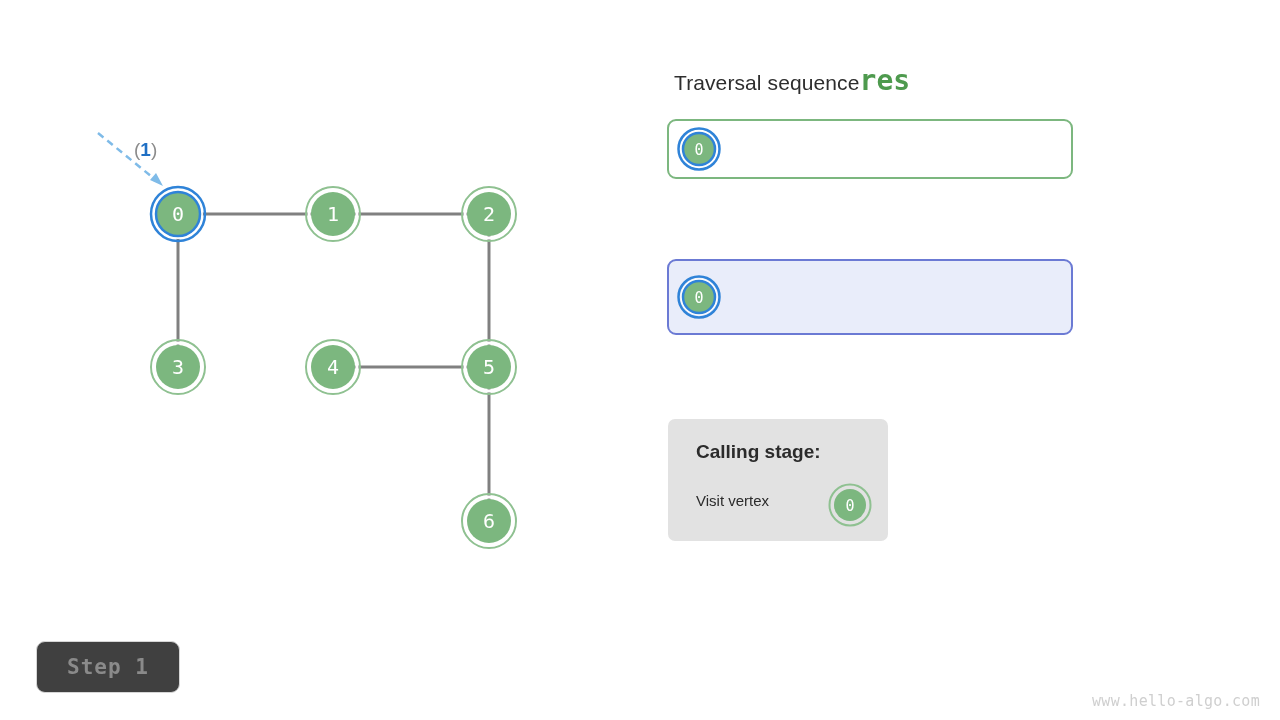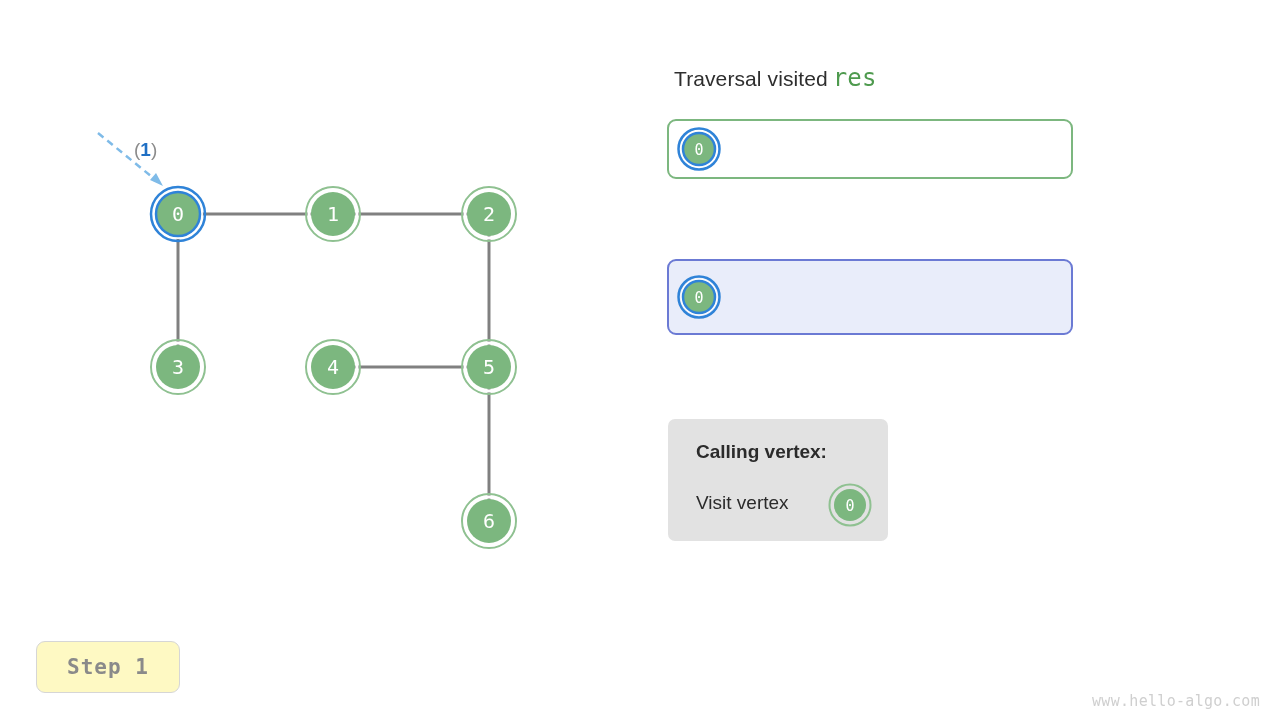--- a/index.html
+++ b/index.html
@@ -36,24 +36,23 @@
 
   .panel-heading {
     position: absolute;
     font-size: 21px;
     color: #2e2e2e;
     white-space: nowrap;
     letter-spacing: 0.1px;
   }
   .panel-heading .code-green {
     font-family: "DejaVu Sans Mono", "Liberation Mono", monospace;
-    font-weight: normal;
+    font-weight: bold;
     color: #4e9a4e;
-    font-size: 24px;
-    margin-left: 5px;
+    font-size: 28px;
   }
   .panel-heading .code-blue {
     font-family: "DejaVu Sans Mono", "Liberation Mono", monospace;
     font-weight: bold;
     color: #2b44cf;
     font-size: 20px;
     margin-left: 5px;
   }
 
   #res-heading { left: 7px; top: 64px; }
@@ -106,21 +105,21 @@
     top: 22px;
     font-size: 19px;
     font-weight: bold;
     color: #2b2b2b;
     white-space: nowrap;
   }
   #calling-stage-action {
     position: absolute;
     left: 28px;
     top: 73px;
-    font-size: 19px;
+    font-size: 15px;
     color: #2b2b2b;
     white-space: nowrap;
   }
   #calling-stage-node {
     position: absolute;
     left: 160px;
     top: 64px;
     width: 44px;
     height: 44px;
   }
@@ -128,21 +127,21 @@
   
   #step-badge {
     position: absolute;
     left: 36px;
     top: 641px;
     width: 144px;
     height: 52px;
     box-sizing: border-box;
     border: 1px solid #d6d6d6;
     border-radius: 9px;
-    background: #fef9c3;
+    background: #404040;
     display: flex;
     align-items: center;
     justify-content: center;
   }
   #step-badge-label {
     font-family: "DejaVu Sans Mono", "Liberation Mono", monospace;
     font-weight: bold;
     font-size: 21px;
     color: #8a8a8a;
     letter-spacing: 1px;
@@ -245,21 +244,21 @@
           <circle cx="489" cy="521" r="22" fill="#7cb77f"></circle>
           <text x="489" y="528" text-anchor="middle" class="node-text">6</text>
         </g>
       </g>
   </svg>
 </div>
 
 <div id="right-panel">
 
   <div class="panel-heading" id="res-heading">
-    <span>Traversal visited</span><span class="code-green">res</span>
+    <span>Traversal sequence</span><span class="code-green">res</span>
   </div>
 
   <div class="value-box" id="res-box">
     <div class="box-node">
       <svg width="44" height="44" viewBox="0 0 44 44">
         <circle cx="22" cy="22" r="20.5" fill="none" stroke="#2f83d8" stroke-width="2.5"></circle>
         <circle cx="22" cy="22" r="17" fill="none" stroke="#ffffff" stroke-width="3"></circle>
         <circle cx="22" cy="22" r="16" fill="#7cb77f" stroke="#2f83d8" stroke-width="2.5"></circle>
         <text class="node-text-small" x="22" y="27.5" text-anchor="middle">0</text>
       </svg>
@@ -272,21 +271,21 @@
       <svg width="44" height="44" viewBox="0 0 44 44">
         <circle cx="22" cy="22" r="20.5" fill="none" stroke="#2f83d8" stroke-width="2.5"></circle>
         <circle cx="22" cy="22" r="17" fill="none" stroke="#ffffff" stroke-width="3"></circle>
         <circle cx="22" cy="22" r="16" fill="#7cb77f" stroke="#2f83d8" stroke-width="2.5"></circle>
         <text class="node-text-small" x="22" y="27.5" text-anchor="middle">0</text>
       </svg>
     </div>
   </div>
 
   <div id="calling-stage">
-    <div id="calling-stage-title">Calling vertex:</div>
+    <div id="calling-stage-title">Calling stage:</div>
     <div id="calling-stage-action">Visit vertex</div>
     <div id="calling-stage-node">
       <svg width="44" height="44" viewBox="0 0 44 44">
         <circle cx="22" cy="22" r="20.5" fill="none" stroke="#8fc191" stroke-width="2"></circle>
         <circle cx="22" cy="22" r="17.5" fill="none" stroke="#e2e2e2" stroke-width="2.5"></circle>
         <circle cx="22" cy="22" r="16" fill="#7cb77f"></circle>
         <text class="node-text-small" x="22" y="27.5" text-anchor="middle">0</text>
       </svg>
     </div>
   </div>

